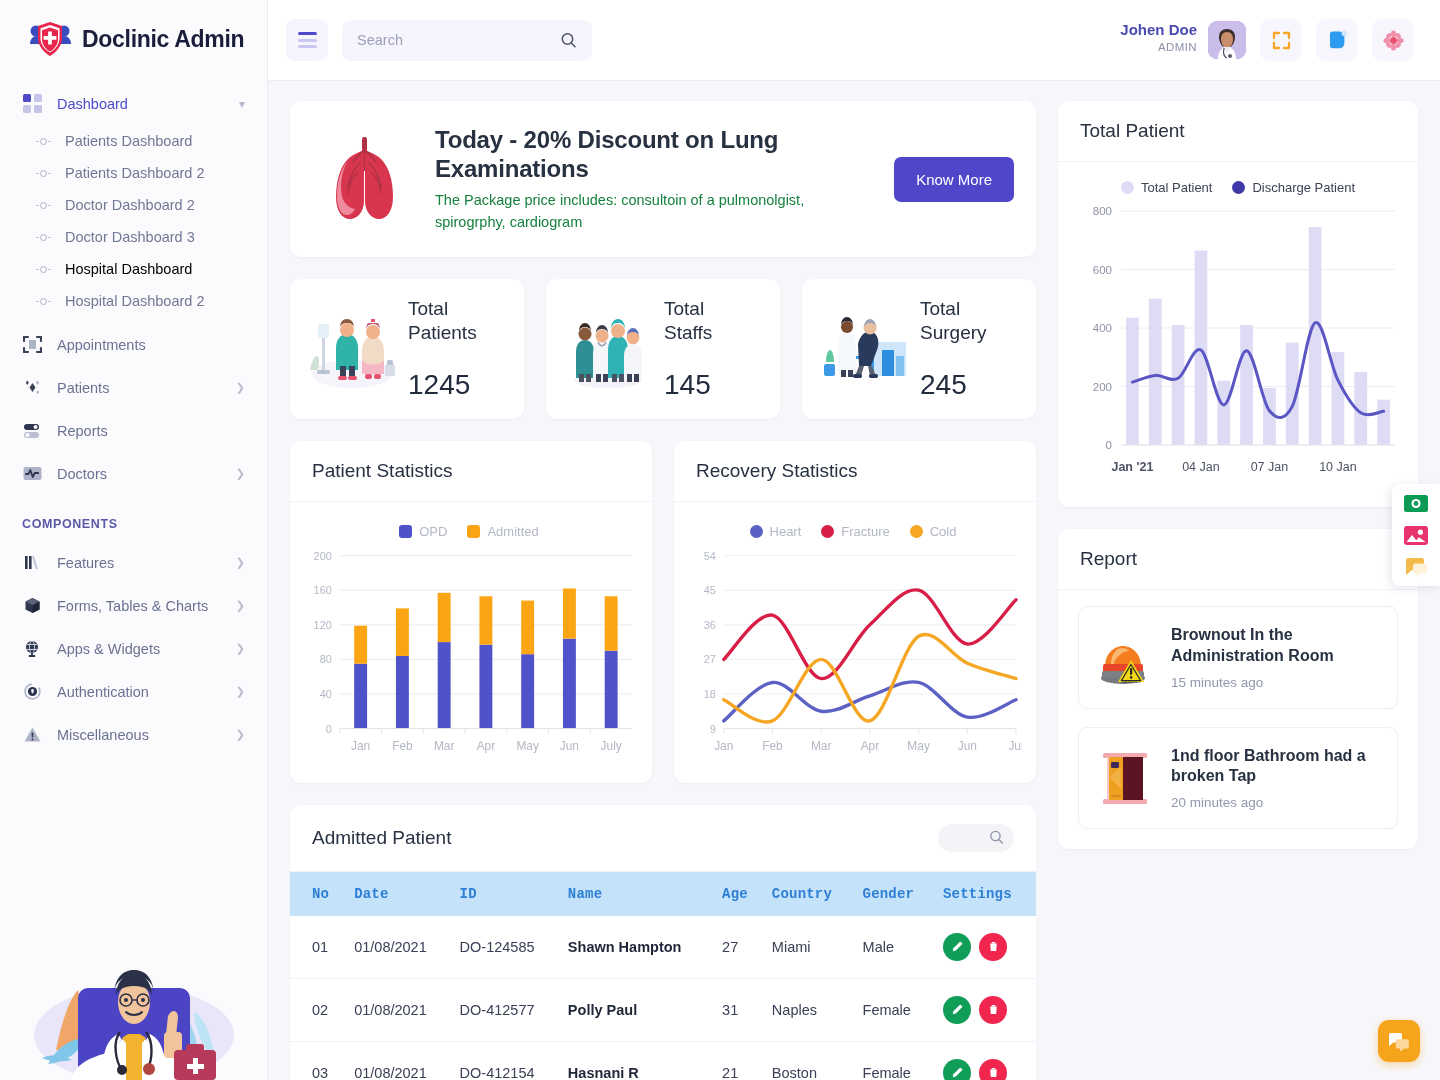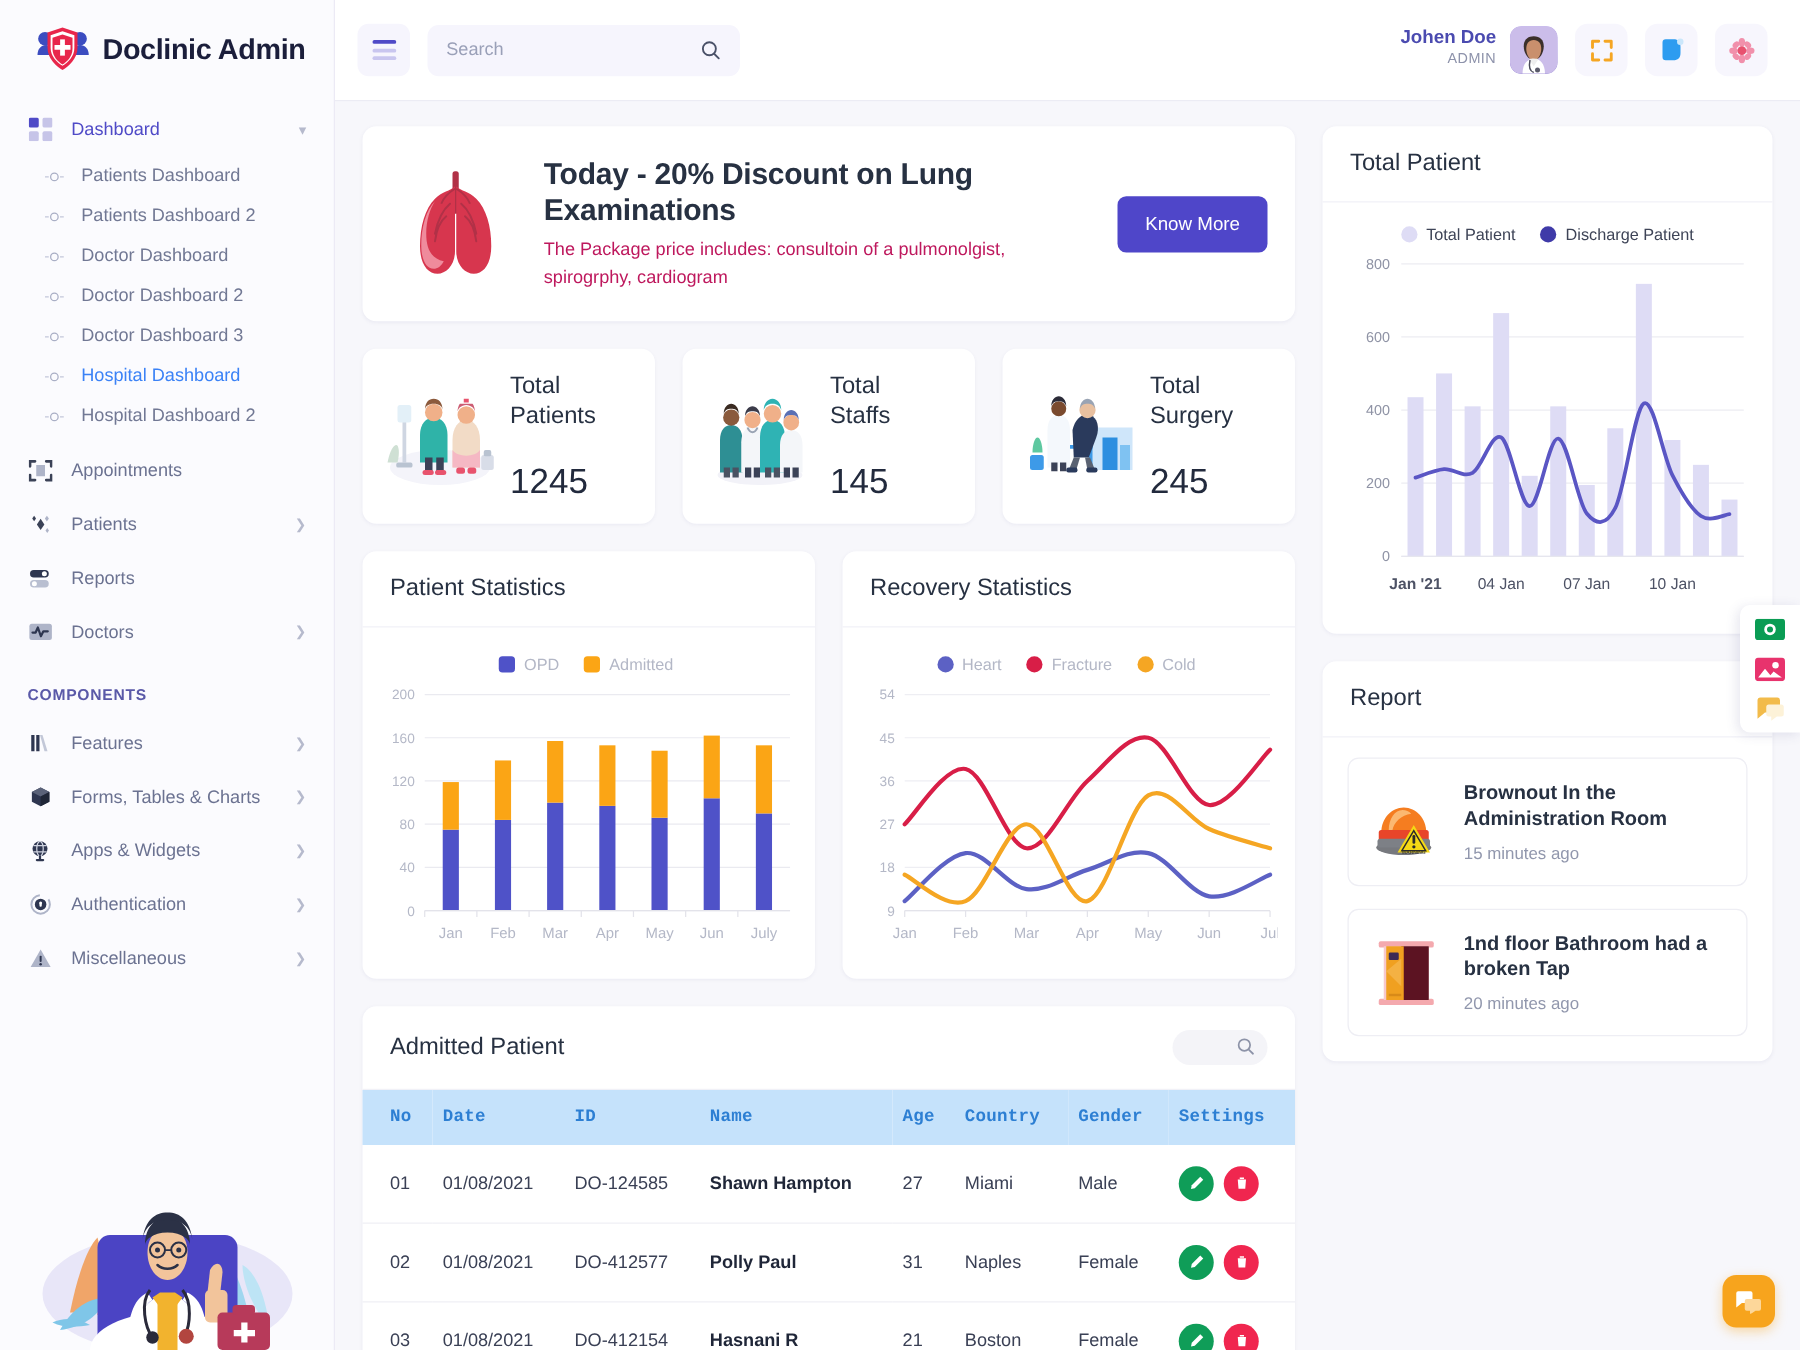--- a/index.html
+++ b/index.html
@@ -30,21 +30,21 @@
   .nav-item .lbl { flex: 1; }
   .nav-item.active > .lbl { color: #4f4ac7; }
   .chev { color: #b6bacd; font-size: 11px; }
   .chev.down { font-size: 12px; }
 
   .subnav { padding: 0 0 6px 0; }
   .subnav-item {
     display: flex; align-items: center; gap: 13px;
     padding: 8px 22px 8px 34px; cursor: pointer; font-size: 14.5px; color: #717894;
   }
-  .subnav-item.active { color: #3b82f6; }
+  .subnav-item.active { color: #000000; }
   .dot-ico { width: 18px; flex:0 0 18px; display:flex; align-items:center; justify-content:center; }
   .dot-ico i {
     display:block; width:7px; height:7px; border-radius:50%;
     border: 1.4px solid #a9aec5; position: relative;
   }
   .dot-ico i:before, .dot-ico i:after {
     content:''; position:absolute; top:2px; width:3px; height:1.4px; background:#c3c7da;
   }
   .dot-ico i:before { left:-5px; } .dot-ico i:after { right:-5px; }
 
@@ -105,21 +105,21 @@
   }
   .card-title { font-size: 19px; color: #273142; font-weight: normal; }
 
   
   .promo { display: flex; align-items: center; padding: 24px 22px; gap: 18px; }
   .promo-img { width: 105px; height: 100px; flex: 0 0 105px; }
   .promo-body { flex: 1; }
   .promo-h {
     font-size: 24px; color: #273142; font-weight: bold; line-height: 1.22; letter-spacing: -.2px;
   }
-  .promo-p { font-size: 14.5px; color: #be185d; line-height: 1.55; margin-top: 5px; max-width: 430px; }
+  .promo-p { font-size: 14.5px; color: #15803d; line-height: 1.55; margin-top: 5px; max-width: 430px; }
   .promo-btn {
     background: #4f46c9; color: #fff; border: none; border-radius: 7px;
     padding: 14px 22px; font-size: 15px; cursor: pointer; font-family: inherit; white-space: nowrap;
   }
 
   
   .stats { display: flex; gap: 22px; }
   .stat { flex: 1; display: flex; align-items: center; gap: 10px; padding: 18px 16px; }
   .stat-img { width: 92px; height: 82px; flex: 0 0 92px; }
   .stat-lbl { font-size: 19px; color: #273142; line-height: 1.25; }
@@ -222,26 +222,20 @@
         <span class="dot-ico">
             <i></i>
           </span>
         <span>Patients Dashboard</span>
       </div>
       <div class="subnav-item">
         <span class="dot-ico">
             <i></i>
           </span>
         <span>Patients Dashboard 2</span>
-      </div>
-      <div class="subnav-item">
-        <span class="dot-ico">
-            <i></i>
-          </span>
-        <span>Doctor Dashboard</span>
       </div>
       <div class="subnav-item">
         <span class="dot-ico">
             <i></i>
           </span>
         <span>Doctor Dashboard 2</span>
       </div>
       <div class="subnav-item">
         <span class="dot-ico">
             <i></i>

